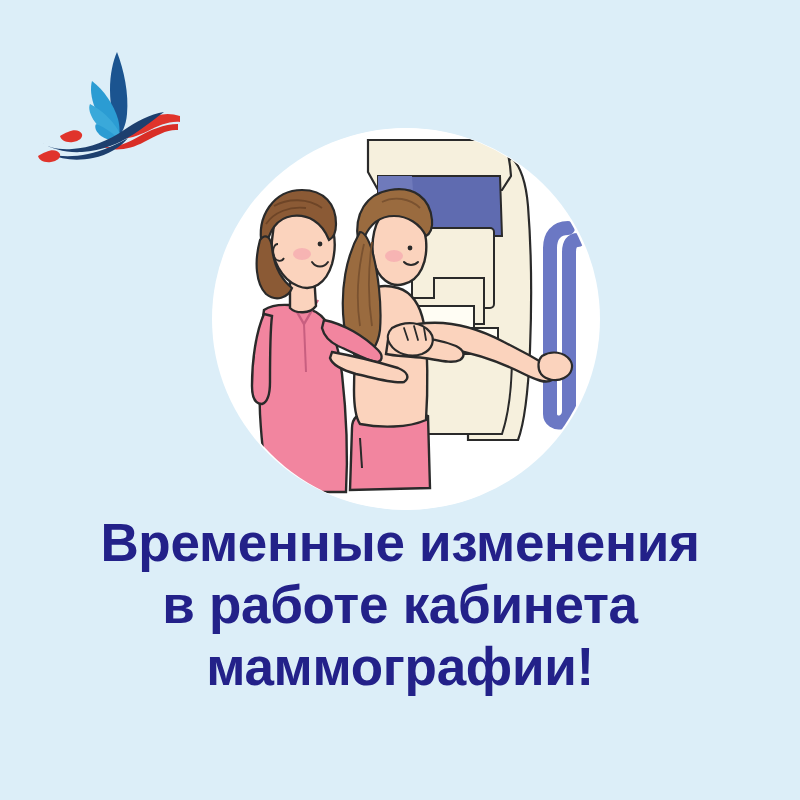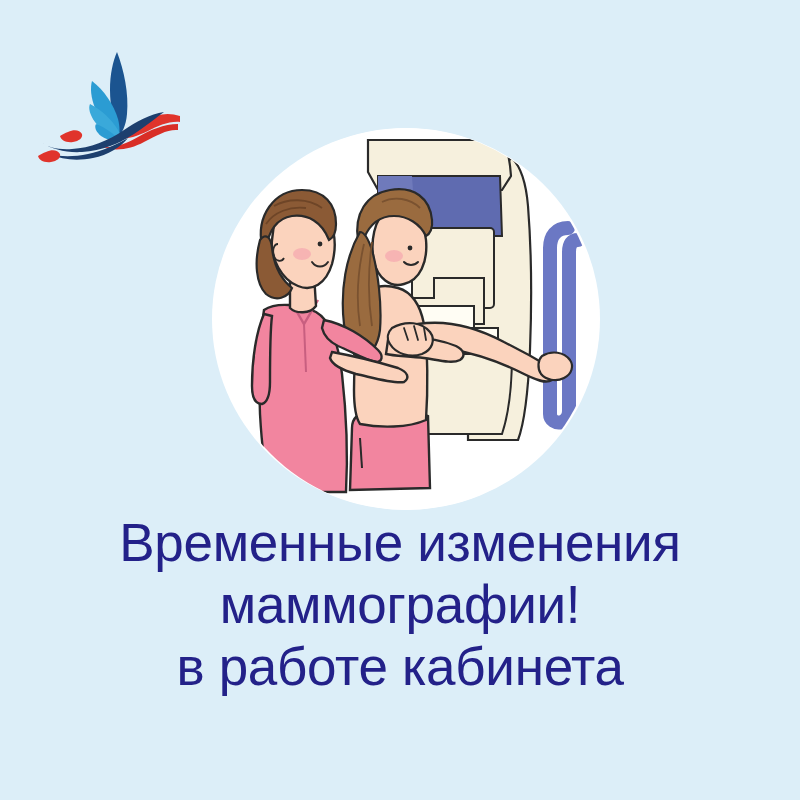--- a/index.html
+++ b/index.html
@@ -52,21 +52,21 @@
 
   
   #headline {
     position: absolute;
     left: 0;
     top: 512px;
     width: 800px;
     text-align: center;
     color: #232189;
     font-family: "Liberation Sans", sans-serif;
-    font-weight: normal;
+    font-weight: bold;
     font-size: 53px;
     line-height: 62px;
     letter-spacing: -0.3px;
   }
   #headline .ln {
     display: block;
     white-space: nowrap;
   }
 </style>
 </head>
@@ -181,17 +181,17 @@
           <path d="M54 96 C62 84 78 78 94 80" fill="none" stroke="#6e4527" stroke-width="1.8"></path>
 
           <path d="M66 116 C62 116 60 122 62 128 C64 134 70 134 72 130" fill="none" stroke="#2a2a2a" stroke-width="1.8"></path>
         </g>
       </svg>
     </div>
   </div>
 
   <div id="headline">
     <span class="ln">Временные изменения</span>
+    <span class="ln">в работе кабинета</span>
     <span class="ln">маммографии!</span>
-    <span class="ln">в работе кабинета</span>
   </div>
 
 </div>
 
 </body></html>

